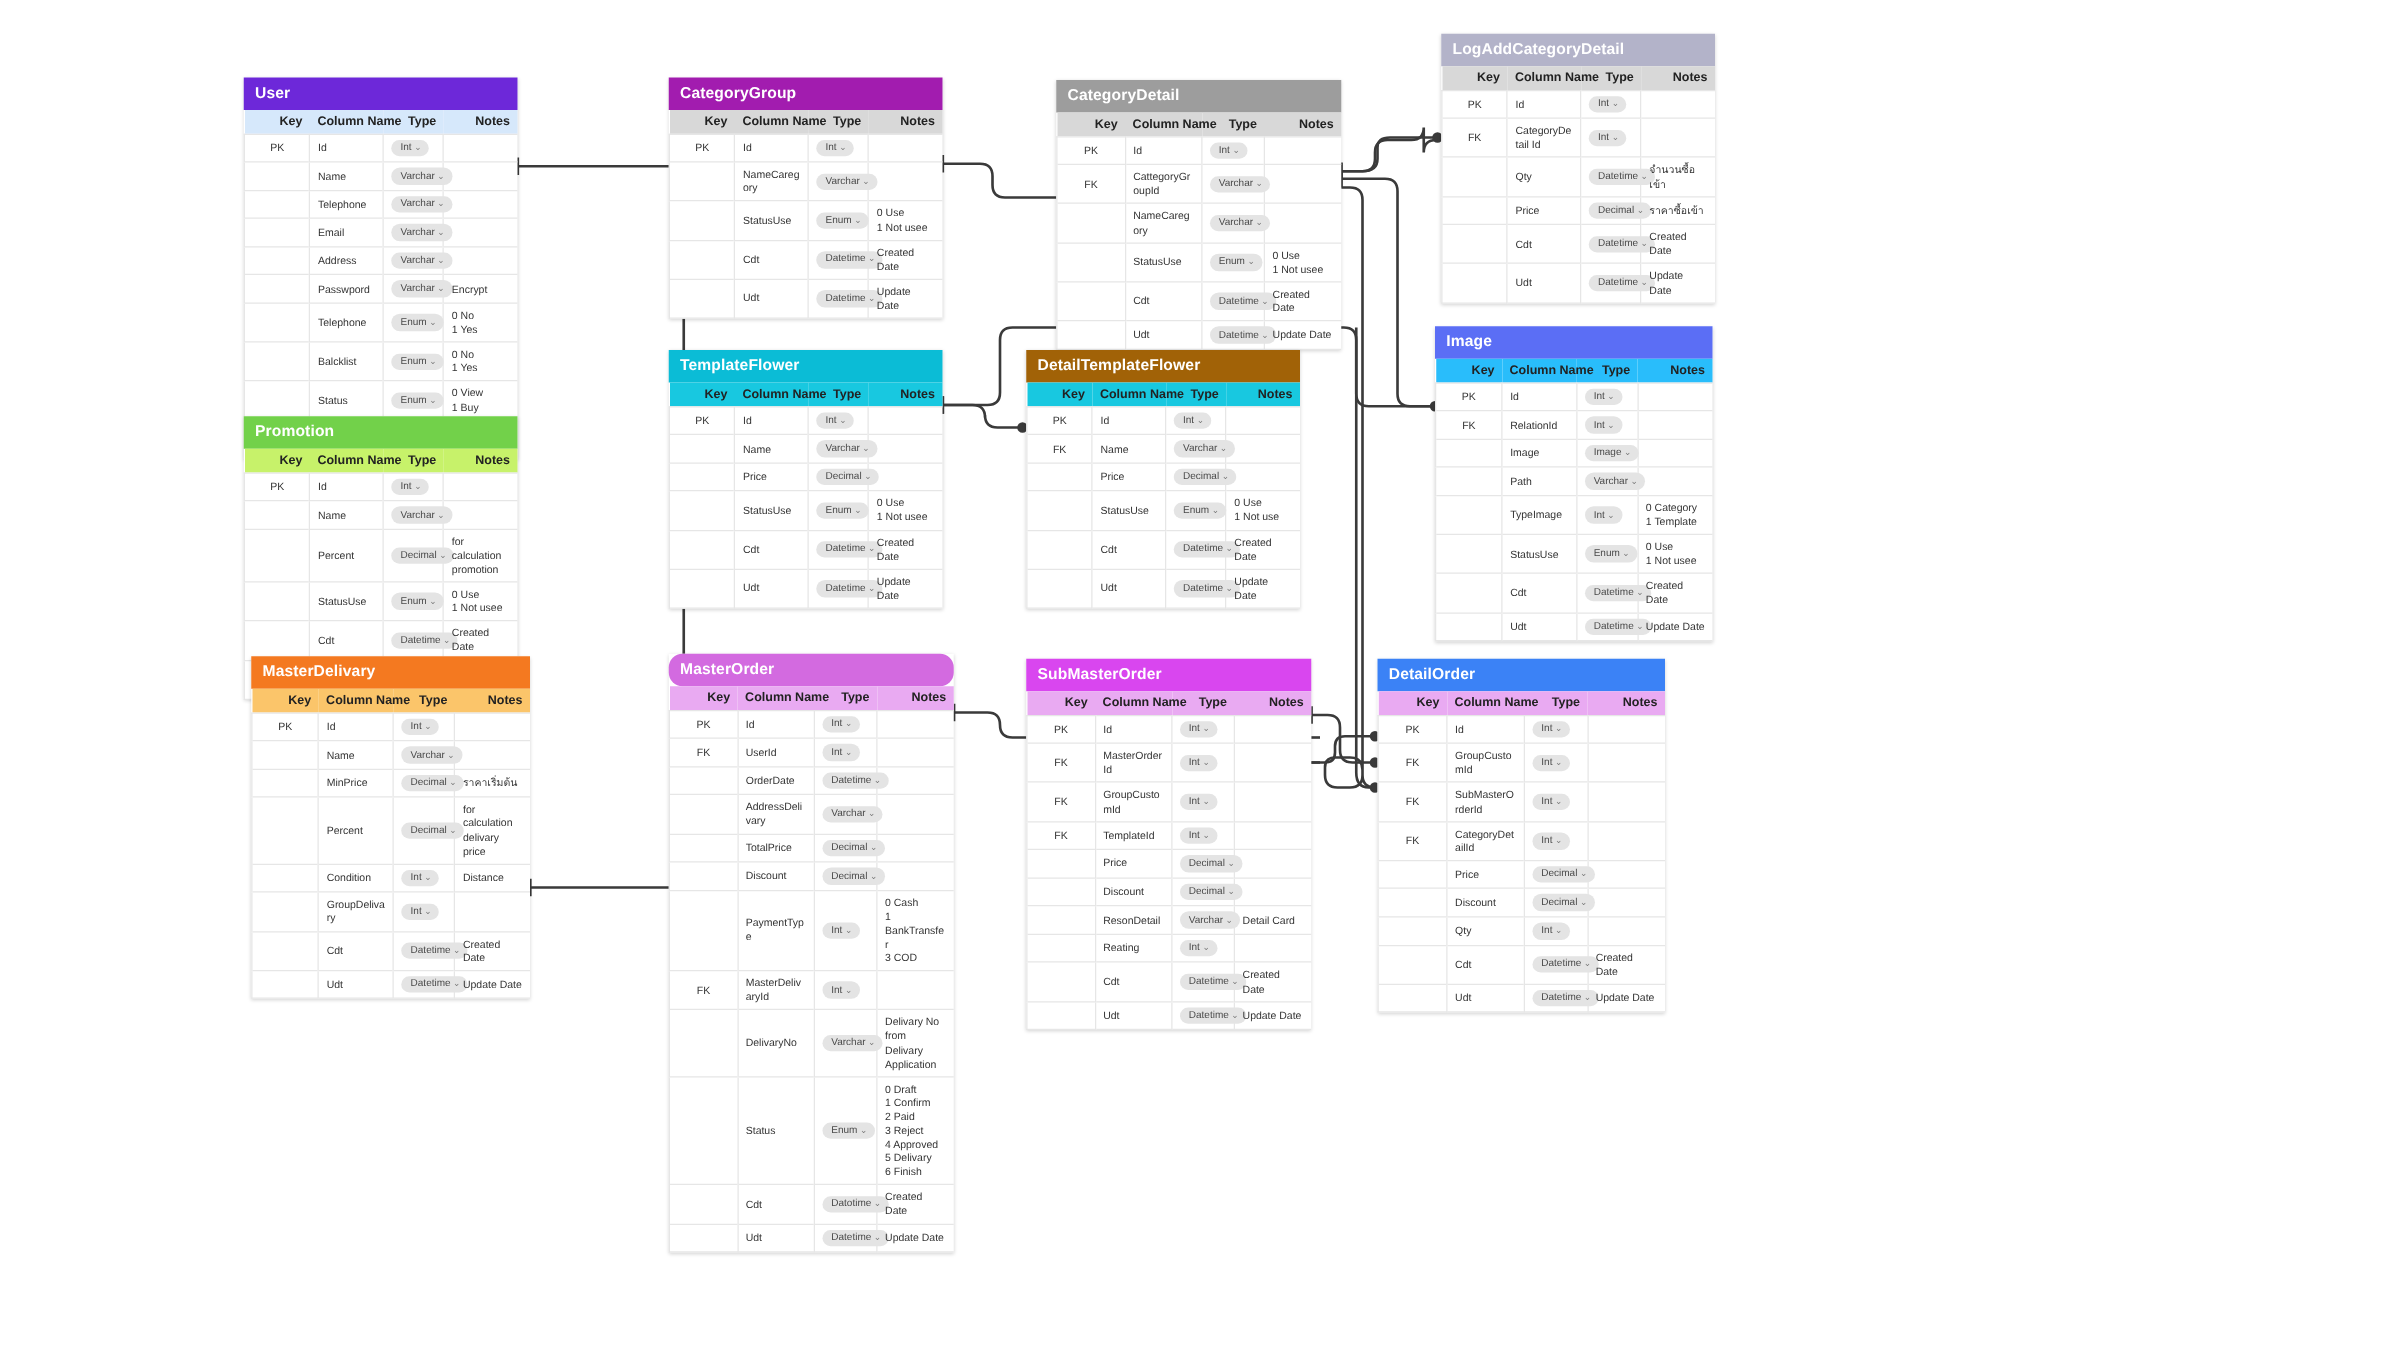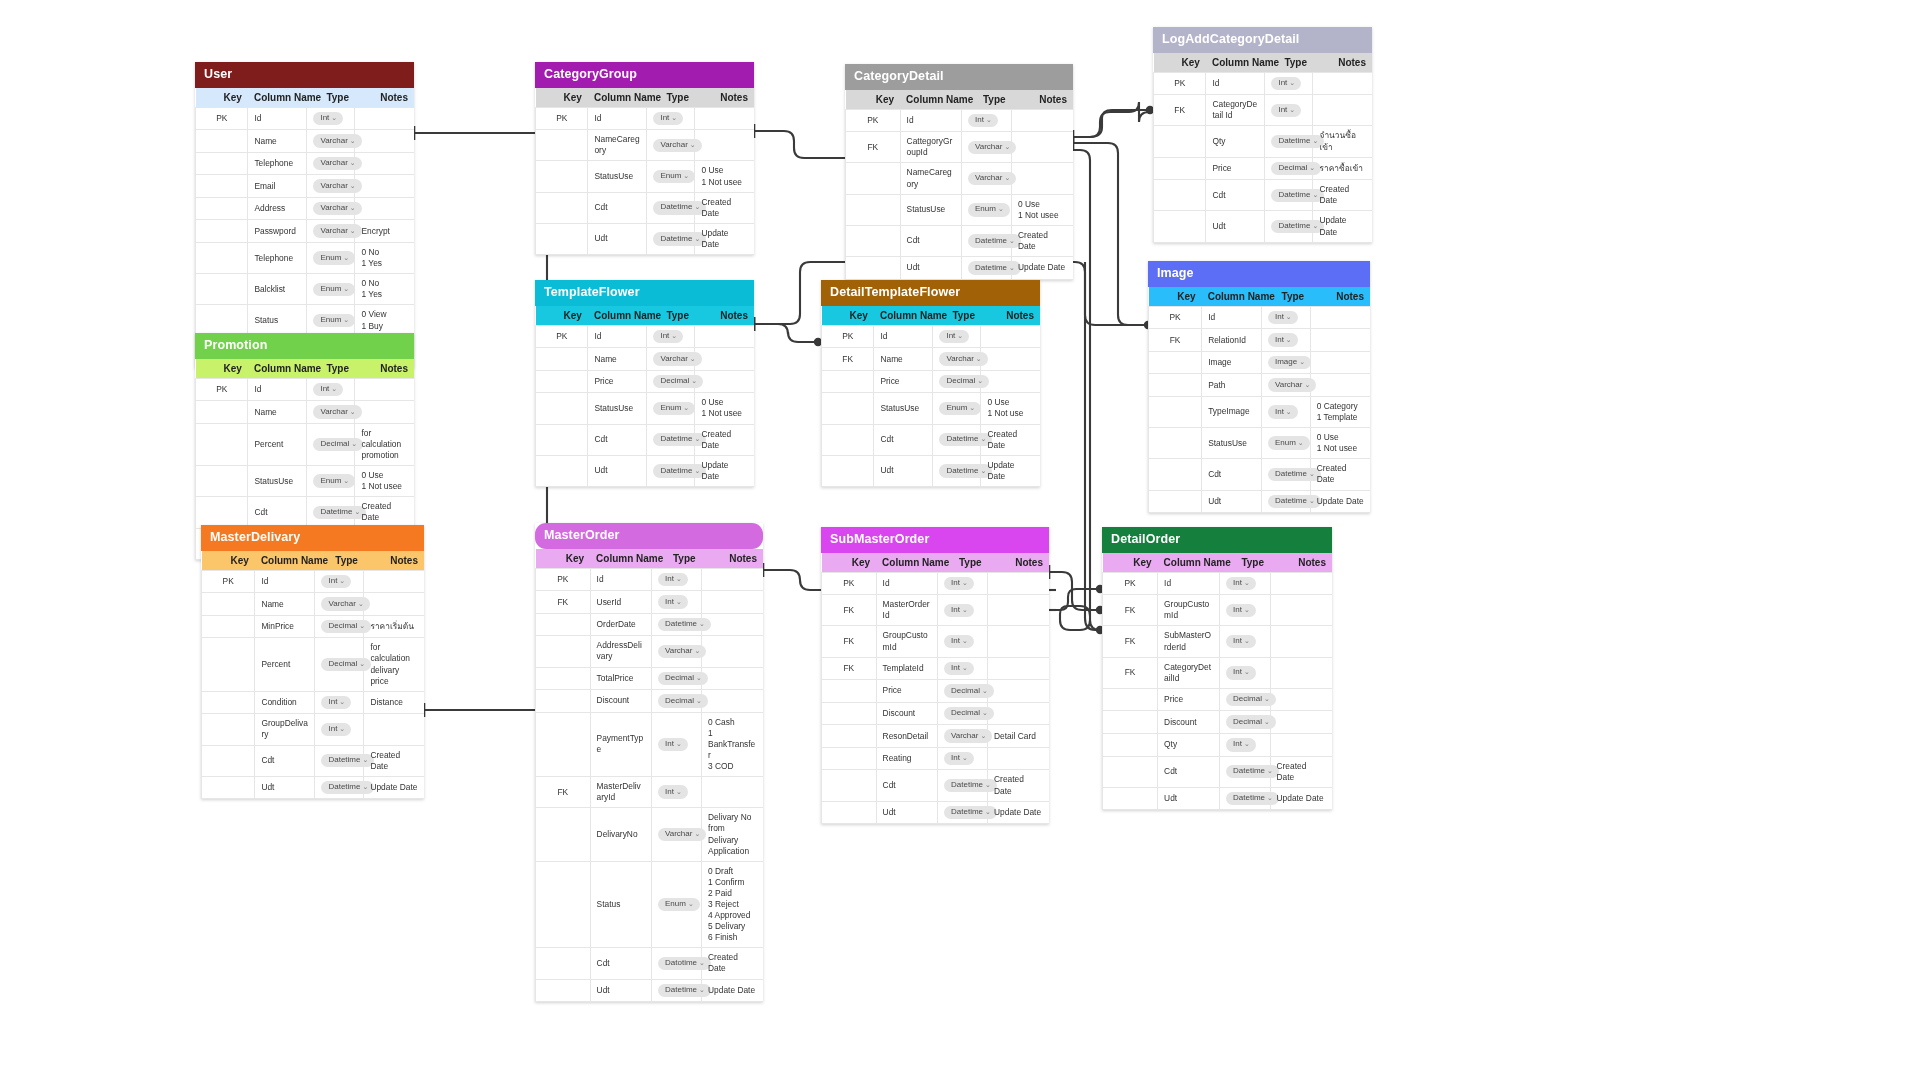--- a/index.html
+++ b/index.html
@@ -163,21 +163,21 @@
     </g>
 
     <g>
       <path class="lk" d="M1049,590 H1056"></path>
       <path class="lk" d="M1049,610 H1056"></path>
     </g>
   </svg>
 
   <div id="entity-layer">
       <div class="entity" style="left: 195px; top: 62px; width: 219px;">
-        <div class="ent-title" style="background: #7f1d1d;">User</div>
+        <div class="ent-title" style="background: #6d28d9;">User</div>
         <table class="ent-table">
           <thead>
             <tr>
               <th class="c-key" style="background: rgb(214, 232, 251);">Key</th>
               <th class="c-col" style="background: rgb(214, 232, 251);">Column Name</th>
               <th class="c-type" style="background: rgb(214, 232, 251);">Type</th>
               <th class="c-note" style="background: rgb(214, 232, 251);">Notes</th>
             </tr>
           </thead>
           <tbody>
@@ -845,21 +845,21 @@
             <tr>
               <td class="c-key"></td>
               <td class="c-col">Udt</td>
               <td class="c-type"><span class="pill"><span>Datetime</span><span class="car">⌄</span></span></td>
               <td class="c-note note">Update Date</td>
             </tr>
           </tbody>
         </table>
       </div>
       <div class="entity" style="left: 1102px; top: 527px; width: 230px;">
-        <div class="ent-title" style="background: #15803d;">DetailOrder</div>
+        <div class="ent-title" style="background: #3b82f6;">DetailOrder</div>
         <table class="ent-table">
           <thead>
             <tr>
               <th class="c-key" style="background: rgb(233, 170, 242);">Key</th>
               <th class="c-col" style="background: rgb(233, 170, 242);">Column Name</th>
               <th class="c-type" style="background: rgb(233, 170, 242);">Type</th>
               <th class="c-note" style="background: rgb(233, 170, 242);">Notes</th>
             </tr>
           </thead>
           <tbody>

